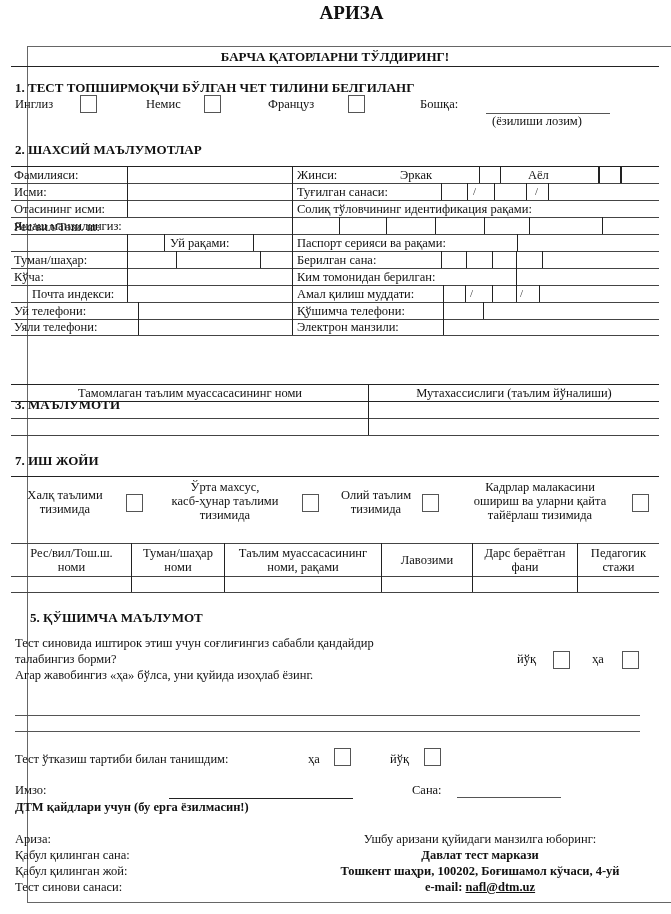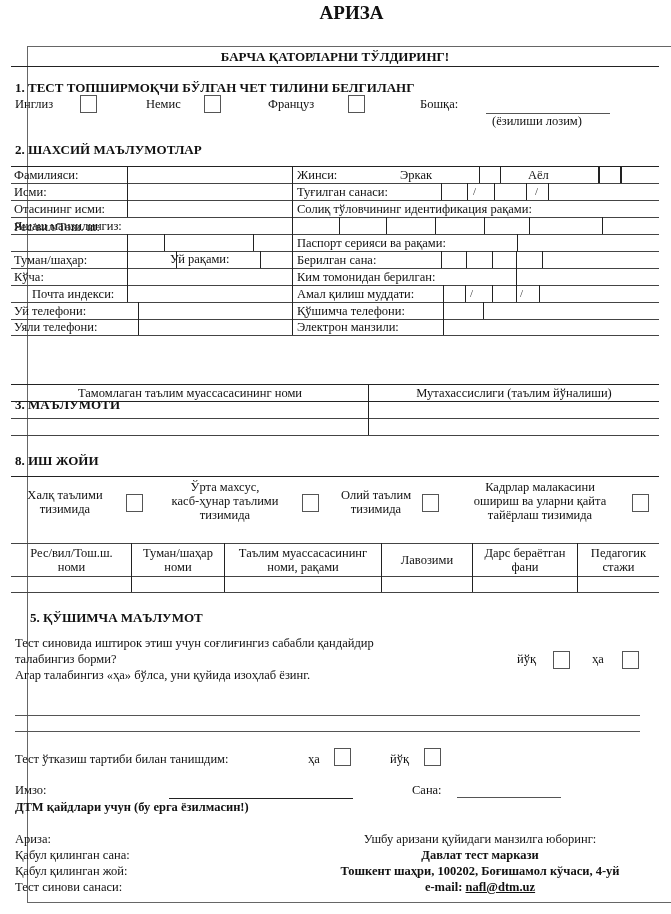--- a/index.html
+++ b/index.html
@@ -67,21 +67,21 @@
 
 <div class="txt" style="left:14px;top:168px;">Фамилияси:</div>
 <div class="abs" style="left:128px;top:167px;width:163px;height:16px;"></div>
 <div class="txt" style="left:14px;top:185px;">Исми:</div>
 <div class="abs" style="left:128px;top:184px;width:163px;height:16px;"></div>
 <div class="txt" style="left:14px;top:202px;">Отасининг исми:</div>
 <div class="abs" style="left:128px;top:201px;width:163px;height:16px;"></div>
 <div class="txt" style="left:14px;top:219px;">Яшаш манзилингиз:</div>
 <div class="txt" style="left:14px;top:220px;">Рес/вил/Тош. ш:</div>
 <div class="abs" style="left:128px;top:235px;width:35px;height:16px;"></div>
-<div class="txt" style="left:170px;top:252px;">Уй рақами:</div>
+<div class="txt" style="left:170px;top:236px;">Уй рақами:</div>
 <div class="abs" style="left:254px;top:235px;width:37px;height:16px;"></div>
 <div class="txt" style="left:14px;top:253px;">Туман/шаҳар:</div>
 <div class="abs" style="left:128px;top:252px;width:163px;height:16px;"></div>
 <div class="txt" style="left:14px;top:270px;">Кўча:</div>
 <div class="abs" style="left:128px;top:269px;width:163px;height:16px;"></div>
 <div class="txt" style="left:14px;top:287px;margin-left:18px;">Почта индекси:</div>
 <div class="abs" style="left:128px;top:286px;width:163px;height:16px;"></div>
 <div class="txt" style="left:14px;top:304px;">Уй телефони:</div>
 <div class="abs" style="left:139px;top:303px;width:152px;height:16px;"></div>
 <div class="txt" style="left:14px;top:320px;">Уяли телефони:</div>
@@ -161,21 +161,21 @@
 <div class="ctr" style="left:369px;width:290px;top:386px;">Мутахассислиги (таълим йўналиши)</div>
 <div class="hline" style="left:11px;width:648px;top:401px;"></div>
 <div class="hthin" style="left:11px;width:648px;top:418px;"></div>
 <div class="hthin" style="left:11px;width:648px;top:435px;"></div>
 <div class="vline" style="left:368px;top:384px;height:51px;"></div>
 <div class="abs" style="left:12px;top:402px;width:355px;height:16px;"></div>
 <div class="abs" style="left:369px;top:402px;width:289px;height:16px;"></div>
 <div class="abs" style="left:12px;top:419px;width:355px;height:16px;"></div>
 <div class="abs" style="left:369px;top:419px;width:289px;height:16px;"></div>
 
-<div class="sec" style="left:15px;top:453px;">8. ИШ ЖОЙИ</div>
+<div class="sec" style="left:15px;top:453px;">7. ИШ ЖОЙИ</div>
 <div class="hline" style="left:11px;width:648px;top:476px;"></div>
 
 <div class="ctr" style="left:15px;width:100px;top:488px;">
   <div>Халқ таълими</div>
   <div>тизимида</div>
 </div>
 <div class="box" style="left:126px;top:494px;"></div>
 
 <div class="ctr" style="left:155px;width:140px;top:480px;">
   <div>Ўрта махсус,</div>
@@ -230,21 +230,21 @@
 <div class="abs" style="left:12px;top:577px;width:118px;height:15px;"></div>
 <div class="abs" style="left:132px;top:577px;width:91px;height:15px;"></div>
 <div class="abs" style="left:225px;top:577px;width:155px;height:15px;"></div>
 <div class="abs" style="left:382px;top:577px;width:89px;height:15px;"></div>
 <div class="abs" style="left:473px;top:577px;width:103px;height:15px;"></div>
 <div class="abs" style="left:578px;top:577px;width:80px;height:15px;"></div>
 
 <div class="sec" style="left:30px;top:610px;">5. ҚЎШИМЧА МАЪЛУМОТ</div>
 <div class="txt" style="left:15px;top:636px;">Тест синовида иштирок этиш учун соғлиғингиз сабабли қандайдир</div>
 <div class="txt" style="left:15px;top:652px;">талабингиз борми?</div>
-<div class="txt" style="left:15px;top:668px;">Агар талабингиз «ҳа» бўлса, уни қуйида изоҳлаб ёзинг.</div>
+<div class="txt" style="left:15px;top:668px;">Агар жавобингиз «ҳа» бўлса, уни қуйида изоҳлаб ёзинг.</div>
 <div class="txt" style="left:517px;top:652px;">йўқ</div>
 <div class="box" style="left:553px;top:651px;"></div>
 <div class="txt" style="left:592px;top:652px;">ҳа</div>
 <div class="box" style="left:622px;top:651px;"></div>
 <div class="line" style="left:15px;width:625px;top:715px;"></div>
 <div class="line" style="left:15px;width:625px;top:731px;"></div>
 
 <div class="txt" style="left:15px;top:752px;">Тест ўтказиш тартиби билан танишдим:</div>
 <div class="txt" style="left:308px;top:752px;">ҳа</div>
 <div class="box" style="left:334px;top:748px;"></div>

